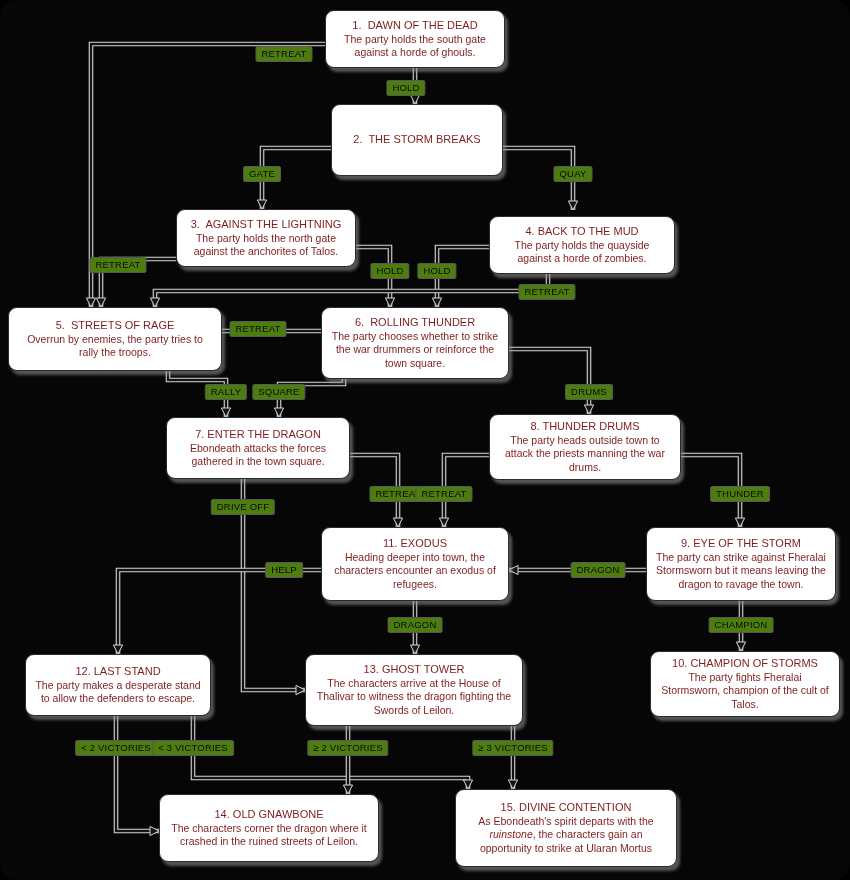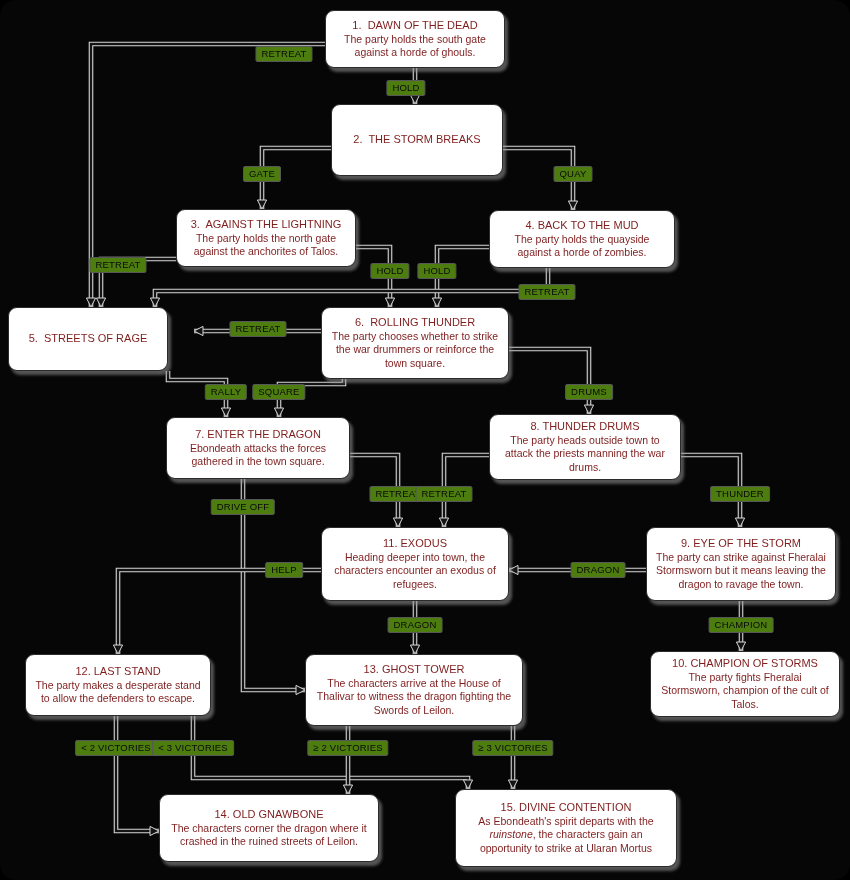--- a/index.html
+++ b/index.html
@@ -139,26 +139,27 @@
         <div class="title">1.  DAWN OF THE DEAD</div>
         <div class="body">The party holds the south gate against a horde of ghouls.</div>
       </div>
       <div class="node" style="left: 331px; top: 104px; width: 172px; min-height: 72px;">
         <div class="title">2.  THE STORM BREAKS</div>
       </div>
       <div class="node" style="left: 176px; top: 209px; width: 180px; min-height: 58px; align-items: center;">
         <div class="title">3.  AGAINST THE LIGHTNING</div>
         <div class="body">The party holds the north gate against the anchorites of Talos.</div>
       </div>
-      <div class="node" style="left: 489px; top: 210px; width: 186px; min-height: 58px;">
+      <div class="node" style="left: 489px; top: 216px; width: 186px; min-height: 58px;">
         <div class="title">4. BACK TO THE MUD</div>
         <div class="body">The party holds the quayside against a horde of zombies.</div>
       </div>
-      <div class="node" style="left: 8px; top: 307px; width: 160px; min-height: 64px;">
+      <div class="node" style="left: 8px; top: 307px; width: 214px; min-height: 64px;">
         <div class="title">5.  STREETS OF RAGE</div>
+        <div class="body">Overrun by enemies, the party tries to rally the troops.</div>
       </div>
       <div class="node" style="left: 321px; top: 307px; width: 188px; min-height: 72px;">
         <div class="title">6.  ROLLING THUNDER</div>
         <div class="body">The party chooses whether to strike the war drummers or reinforce the town square.</div>
       </div>
       <div class="node" style="left: 166px; top: 417px; width: 184px; min-height: 62px;">
         <div class="title">7. ENTER THE DRAGON</div>
         <div class="body">Ebondeath attacks the forces gathered in the town square.</div>
       </div>
       <div class="node" style="left: 489px; top: 414px; width: 192px; min-height: 66px;">

